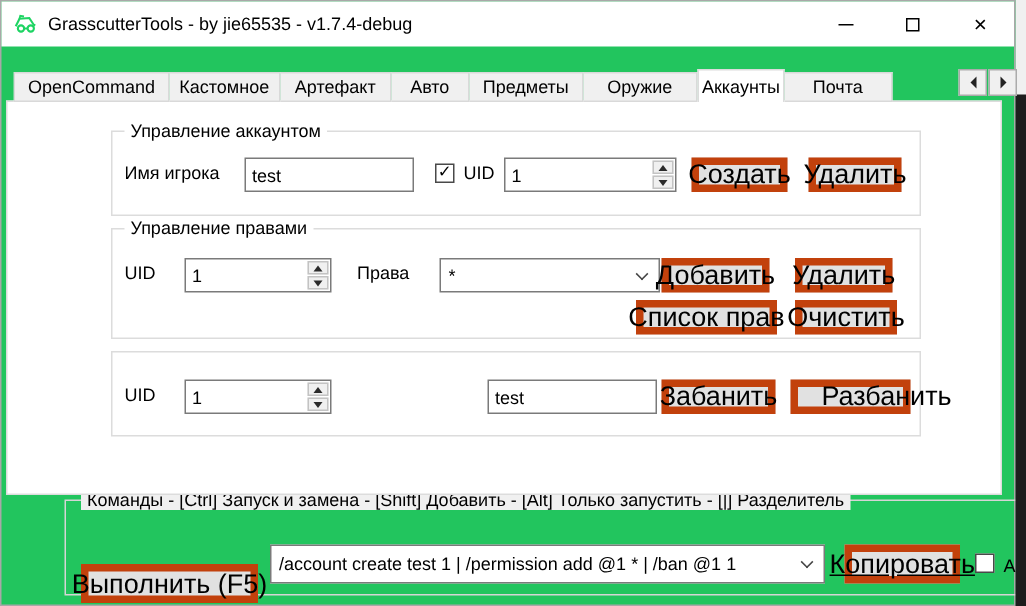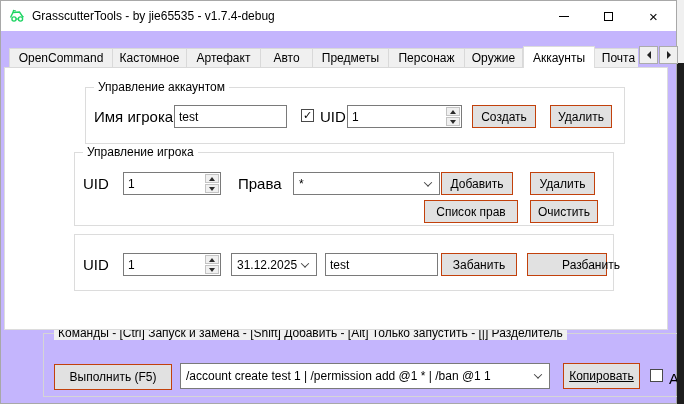--- a/index.html
+++ b/index.html
@@ -1,19 +1,19 @@
 <!DOCTYPE html>
 <html><head>
 <meta charset="utf-8">
 <style>
   * { margin:0; padding:0; box-sizing:border-box; }
   html,body { width:684px; height:404px; overflow:hidden; background:#f0f0f0;
               font-family:"Liberation Sans","DejaVu Sans",sans-serif; font-size:12px; color:#000; }
   .window { position:absolute; left:0; top:0; width:677px; height:404px;
-            background:#c4b5fd; border:1px solid #a8a8a8; }
+            background:#22c55e; border:1px solid #a8a8a8; }
   .desktop-strip { position:absolute; left:677px; top:63px; width:7px; height:341px; background:#1d1d1d; }
 
   
   .titlebar { position:absolute; left:0; top:0; width:675px; height:30px; background:#fff;
               display:flex; align-items:center; }
   .app-icon { width:16px; height:16px; margin-left:8px; }
   .title-text { margin-left:7px; font-size:12px; }
   .winbtns { margin-left:auto; display:flex; height:30px; }
   .winbtn { width:45px; height:30px; display:flex; align-items:center; justify-content:center; cursor:default; }
   .min-glyph { width:10px; height:1px; background:#000; display:block; }
@@ -41,25 +41,25 @@
   .tri-right { width:0;height:0;border-top:4px solid transparent;border-bottom:4px solid transparent;border-left:4px solid #222; }
 
   
   .tabpage { position:absolute; left:3px; top:66px; width:664px; height:263px;
              background:#fff; border:1px solid #dcdcdc; z-index:1; }
 
   
   .group { position:absolute; border:1px solid #dcdcdc; }
   .gtitle { position:absolute; top:-8px; left:8px; background:#fff; padding:0 4px; font-size:12px; white-space:nowrap; }
   .cmdgroup .gtitle { background:#f0f0f0; }
-  .lbl { position:absolute; font-size:15px; white-space:nowrap; }
-
-  
-  .btn { position:absolute; height:23px; background:#e1e1e1; border:1px solid #c2410c;
-         display:flex; align-items:center; justify-content:center; font-size:12px; white-space:nowrap; cursor:default; }
+  .lbl { position:absolute; font-size:12px; white-space:nowrap; }
+
+  
+  .btn { position:absolute; height:23px; background:#e1e1e1; border:5px solid #c2410c;
+         display:flex; align-items:center; justify-content:center; font-size:18px; white-space:nowrap; cursor:default; }
   .txtbox { position:absolute; height:23px; background:#fff; border:1px solid #7a7a7a;
             font-family:inherit; font-size:12px; padding:0 4px; outline:none; }
   .spin { position:absolute; height:23px; background:#fff; border:1px solid #7a7a7a; display:flex; }
   .spin input { flex:1; min-width:0; border:none; outline:none; font-family:inherit; font-size:12px; padding-left:4px; background:transparent; }
   .updown { width:16px; display:flex; flex-direction:column; padding:1px; gap:1px; }
   .spbtn { flex:1; background:#f0f0f0; border:1px solid #c3c3c3; display:flex; align-items:center; justify-content:center; }
   .tri-up   { width:0;height:0;border-left:3px solid transparent;border-right:3px solid transparent;border-bottom:4px solid #2b2b2b; }
   .tri-down { width:0;height:0;border-left:3px solid transparent;border-right:3px solid transparent;border-top:4px solid #2b2b2b; }
   .combo { position:absolute; height:23px; background:#fff; border:1px solid #7a7a7a;
            display:flex; align-items:center; padding-left:5px; font-size:12px; overflow:hidden; white-space:nowrap; }
@@ -106,44 +106,41 @@
     <div class="tab">
         <span>Артефакт</span>
       </div>
     <div class="tab">
         <span>Авто</span>
       </div>
     <div class="tab">
         <span>Предметы</span>
       </div>
     <div class="tab">
-        <span>Персонаж</span>
-      </div>
-    <div class="tab">
         <span>Оружие</span>
       </div>
     <div class="tab selected">
         <span>Аккаунты</span>
       </div>
     <div class="tab">
         <span>Почта</span>
       </div>
   </div>
   <div class="tabscroll">
     <div class="tsb">
         <span class="tri-left"></span>
       </div>
     <div class="tsb">
         <span class="tri-right"></span>
       </div>
   </div>
 
   <div class="tabpage">
 
-    <div class="group" style="left:80px; top:19px; width:540px; height:57px;">
+    <div class="group" style="left:69px; top:19px; width:540px; height:57px;">
       <span class="gtitle">Управление аккаунтом</span>
       <span class="lbl" style="left:8px; top:20px;">Имя игрока</span>
       <input class="txtbox" style="left: 88px; top: 17px; width: 113px;" value="test">
       <span class="cb" style="left:215px; top:21px;">
           <span>✓</span>
         </span>
       <span class="lbl" style="left:234px; top:20px;">UID</span>
       <div class="spin" style="left:261px; top:17px; width:115px;">
         <input value="1" style="">
         <div class="updown">
@@ -153,21 +150,21 @@
           <div class="spbtn">
               <span class="tri-down"></span>
             </div>
         </div>
       </div>
       <div class="btn" style="left:386px; top:17px; width:64px;">Создать</div>
       <div class="btn" style="left:464px; top:17px; width:62px;">Удалить</div>
     </div>
 
     <div class="group" style="left:69px; top:84px; width:540px; height:74px;">
-      <span class="gtitle">Управление игрока</span>
+      <span class="gtitle">Управление правами</span>
       <span class="lbl" style="left:8px; top:22px;">UID</span>
       <div class="spin" style="left:48px; top:19px; width:98px;">
         <input value="1" style="">
         <div class="updown">
           <div class="spbtn">
               <span class="tri-up"></span>
             </div>
           <div class="spbtn">
               <span class="tri-down"></span>
             </div>
@@ -190,34 +187,30 @@
         <input value="1" style="">
         <div class="updown">
           <div class="spbtn">
               <span class="tri-up"></span>
             </div>
           <div class="spbtn">
               <span class="tri-down"></span>
             </div>
         </div>
       </div>
-      <div class="combo" style="left:156px; top:18px; width:86px;">
-        <span class="combo-value">31.12.2025</span>
-        <span class="chev"></span>
-      </div>
       <input class="txtbox" style="left: 250px; top: 18px; width: 113px;" value="test">
       <div class="btn" style="left:366px; top:18px; width:76px;">Забанить</div>
       <div class="btn" style="left:452px; top:18px; width:80px;padding-left:48px;">Разбанить</div>
     </div>
 
   </div>
 
   <div class="group cmdgroup" style="left:8px; top:332px; width:662px; height:64px; border-color:#d5d5d5;margin-left:34px;">
     <span class="gtitle" style="left:10px;">Команды - [Ctrl] Запуск и замена - [Shift] Добавить  - [Alt] Только запустить  - [|] Разделитель</span>
-    <div class="btn" style="left:10px; top:30px; width:118px; height:26px;">Выполнить (F5)</div>
+    <div class="btn" style="left:10px; top:42px; width:118px; height:26px;">Выполнить (F5)</div>
     <div class="combo" style="left:136px; top:29px; width:370px; height:26px;">
       <span class="combo-value">/account create test 1 | /permission add @1 * | /ban @1 1</span>
       <span class="chev"></span>
     </div>
     <div class="btn" style="left:519px; top:29px; width:77px; height:26px;text-decoration:underline;">Копировать</div>
     <span class="cb" style="left:606px; top:35px;"></span>
     <span class="lbl" style="left:625px; top:36px;">Авто</span>
   </div>
 
 </div>

